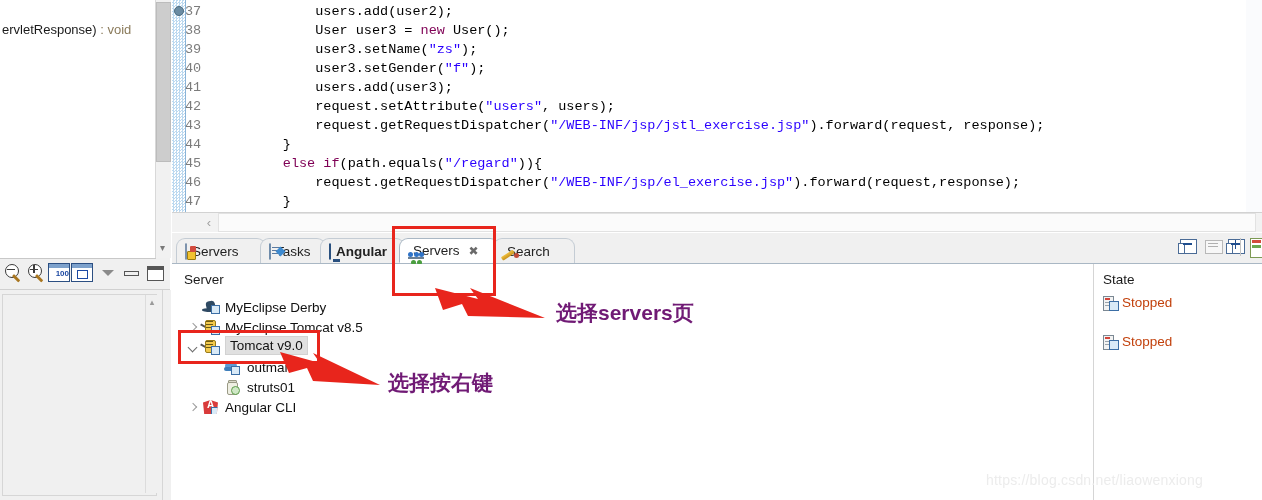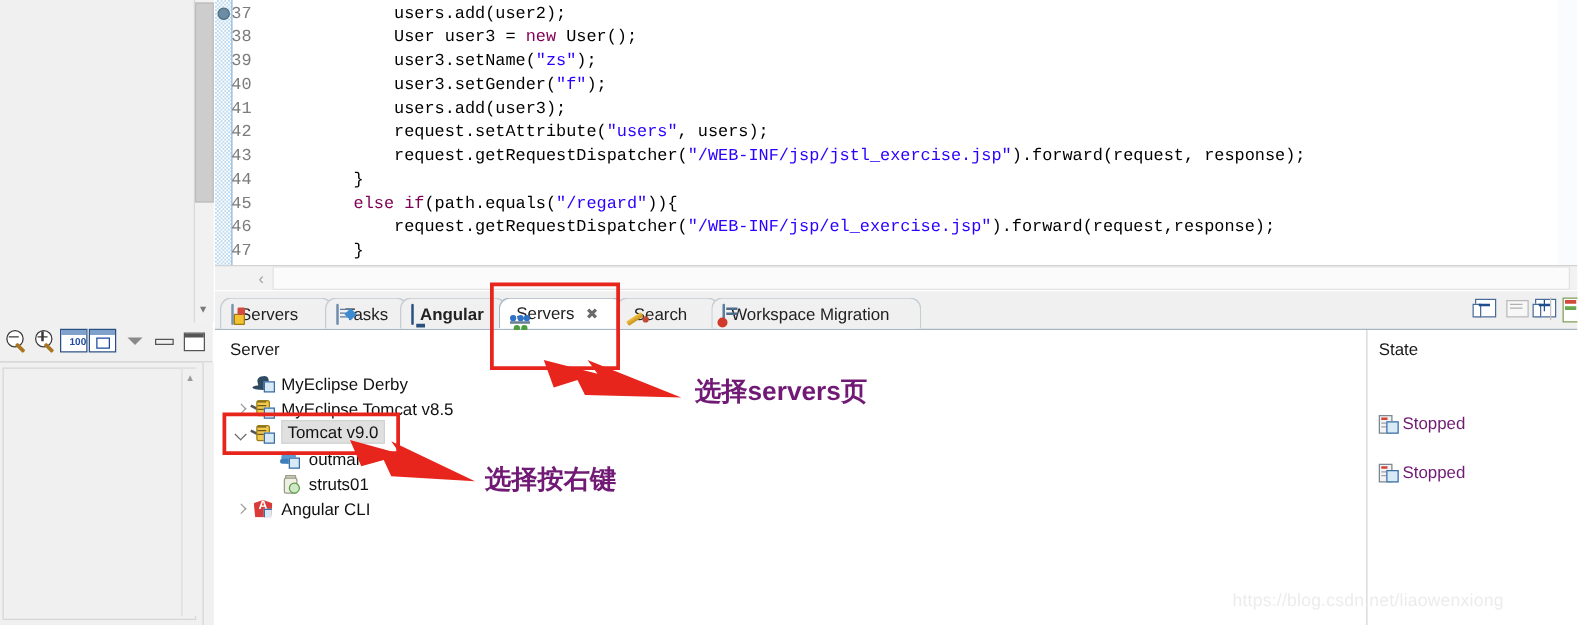--- a/index.html
+++ b/index.html
@@ -228,41 +228,46 @@
   .ic-outman .badge{position:absolute;right:0px;bottom:-2px;width:7px;height:7px;background:#d9eaf7;border:1px solid #3b6ea5;}
   .ic-jar{position:absolute;left:1px;top:1px;width:14px;height:14px;}
   .ic-jar .j{position:absolute;left:2px;top:2px;width:9px;height:11px;background:#efefe3;border:1.3px solid #9a9a86;border-radius:2px;}
   .ic-jar .lid{position:absolute;left:3px;top:0px;width:7px;height:3px;background:#d8d8c8;border:1.2px solid #9a9a86;border-radius:1px;}
   .ic-jar .badge{position:absolute;right:-1px;bottom:-1px;width:7px;height:7px;background:#cfe8c6;border:1px solid #5d9b4a;border-radius:50%;}
   .ic-angular{position:absolute;left:1px;top:1px;width:15px;height:14px;background:#d93b3b;clip-path:polygon(50% 0,100% 18%,92% 100%,50% 100%,8% 100%,0 18%);}
   .ic-angular:before{content:"A";position:absolute;left:0;right:0;top:-1px;color:#fff;font-size:10px;font-weight:bold;text-align:center;font-family:"Liberation Sans",sans-serif;}
   .ic-angular .badge{position:absolute;right:-2px;bottom:-2px;width:7px;height:7px;background:#d9eaf7;border:1px solid #3b6ea5;}
 
   
-  .staterow{position:absolute;left:1103px;display:flex;align-items:flex-end;gap:5px;font-size:13.5px;color:#701a75;margin-top:36px;}
+  .staterow{position:absolute;left:1103px;display:flex;align-items:flex-end;gap:5px;font-size:13.5px;color:#c2410c;}
   .ic-state{position:relative;width:14px;height:14px;flex:none;}
   .ic-state .tower{position:absolute;left:0;top:0;width:9px;height:13px;background:#f3f3f3;border:1.2px solid #7b8893;}
   .ic-state .red{position:absolute;left:1.5px;top:1.5px;width:5px;height:2.5px;background:#d2443a;}
   .ic-state .gy{position:absolute;left:1.5px;top:5.5px;width:5px;height:1.5px;background:#9aa3ab;box-shadow:0 3px 0 #9aa3ab;}
   .ic-state .badge{position:absolute;right:-2px;bottom:-1px;width:8px;height:8px;background:#d9eaf7;border:1px solid #3b6ea5;}
 
   
   .anno-box{position:absolute;border:3px solid #e8251c;}
   .anno-text{position:absolute;color:#701a75;font-weight:bold;white-space:nowrap;}
   svg.anno{position:absolute;left:0;top:0;width:1262px;height:500px;pointer-events:none;}
 
   #watermark{
     position:absolute;left:986px;top:472px;color:#ececec;font-size:14px;
     letter-spacing:0.2px;
   }
 </style>
 </head>
 <body>
 
 <div class="abs" id="left-panel">
+  <div class="abs" id="left-outline-box">
+    <div class="abs" id="outline-text">
+      <span>ervletResponse)</span><span class="void"> : void</span>
+    </div>
+  </div>
   <div class="abs" id="left-vscroll"></div>
   <div class="abs" id="left-vscroll-thumb"></div>
   <div class="abs" id="left-vscroll-down">▾</div>
 
   <div class="abs" id="left-toolbar">
     <div class="tbicon" style="left:3px">
       <div class="mag">
           <div class="ring"></div>
           <div class="pm"></div>
           <div class="hand"></div>
@@ -332,24 +337,20 @@
     </div>
     <div class="tab active" style="left: 227px; width: 100px;">
       <span><span class="ico-servers"><i class="bar"></i><i class="a"></i><i class="b"></i><i class="c"></i><i class="d"></i><i class="e"></i></span></span>
       <span class="tlabel">Servers</span>
       <span class="tclose">✖</span>
     </div>
     <div class="tab inactive" style="left: 321px; width: 82px;">
       <span><span class="ico-search"><i class="pen"></i><i class="nib"></i></span></span>
       <span class="tlabel">Search</span>
     </div>
-    <div class="tab inactive" style="left: 397px; width: 168px;">
-      <span><span class="ico-wsm"></span></span>
-      <span class="tlabel">Workspace Migration</span>
-    </div>
   </div>
 
 <div class="viewtool" style="left:1180px">
   <div class="vt-box">
       <div class="l"></div>
     </div>
     <div class="vt-sign"></div>
 </div>
 
 <div class="viewtool" style="left:1205px">

